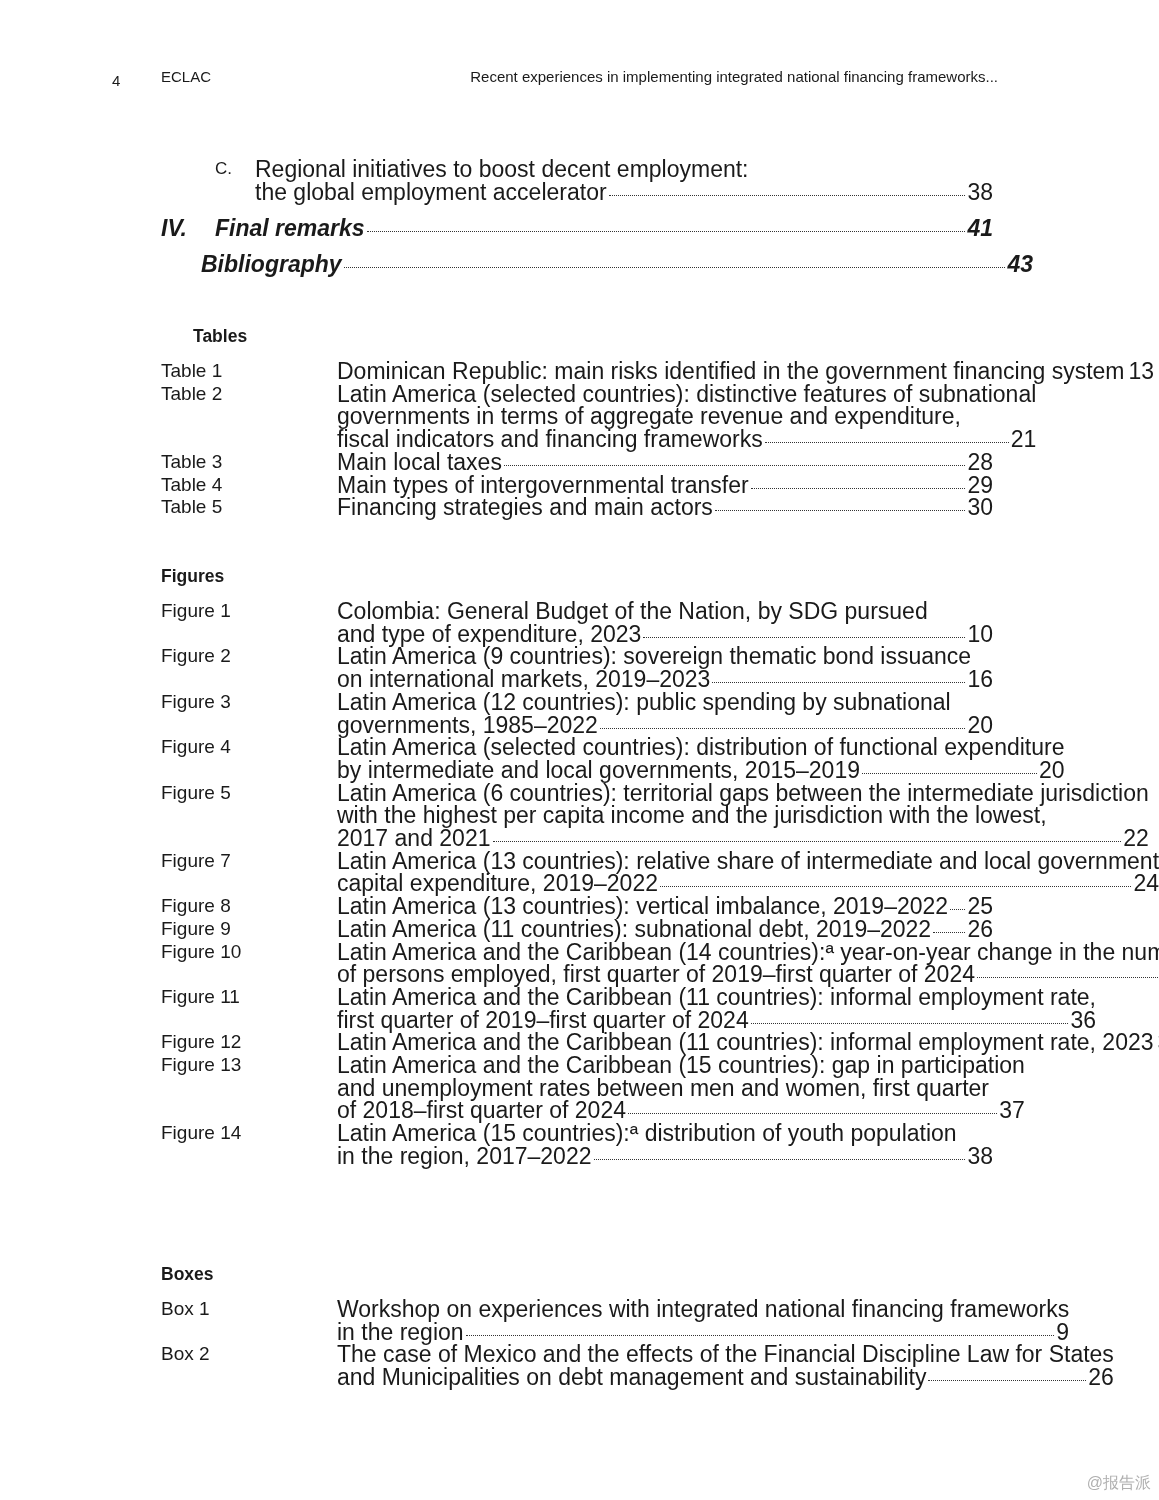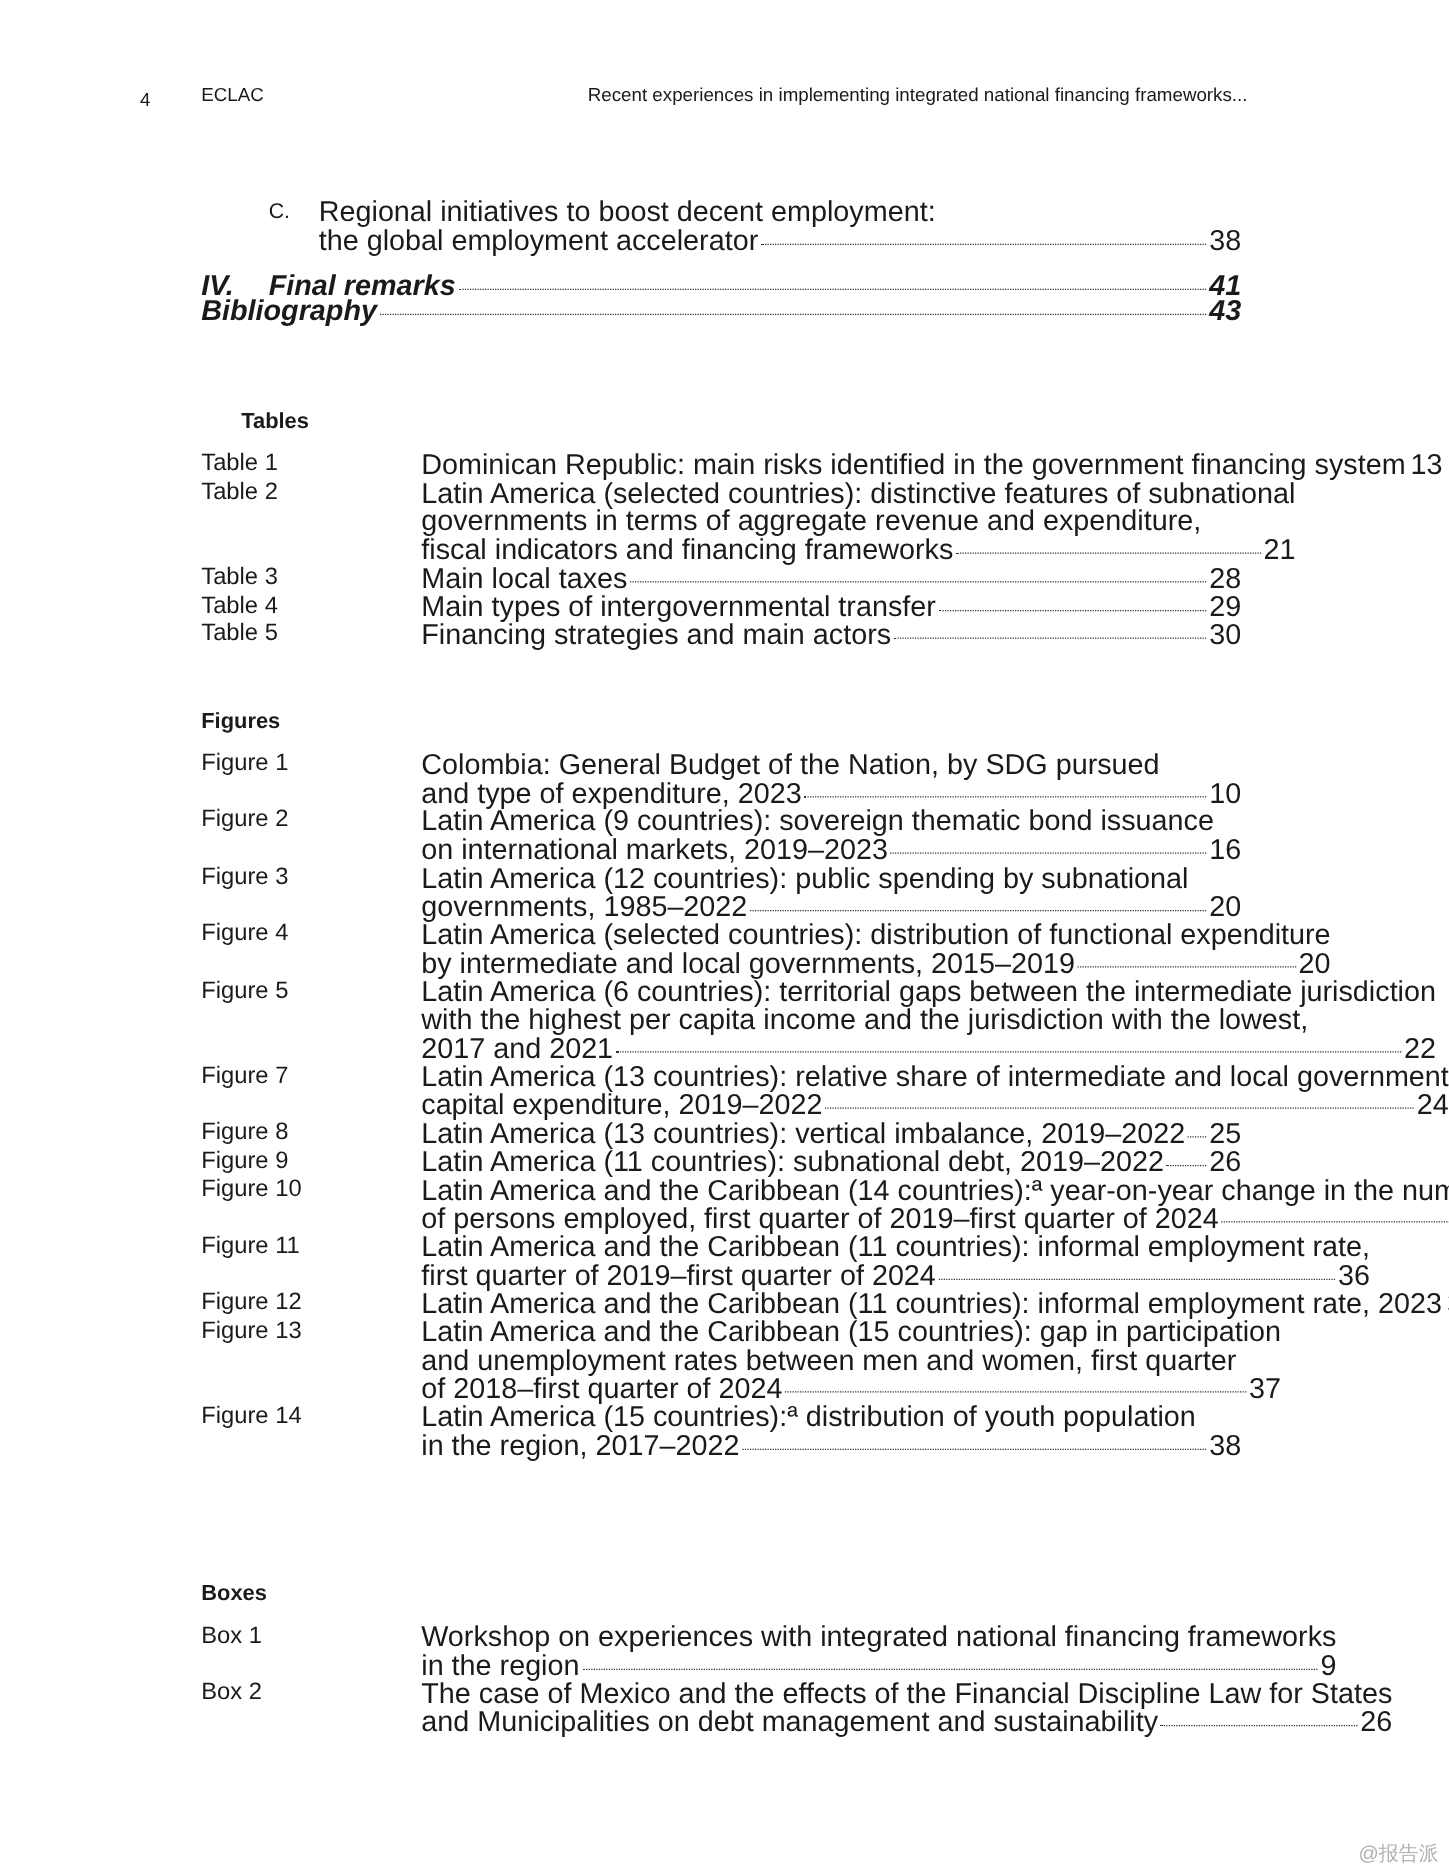--- a/index.html
+++ b/index.html
@@ -56,21 +56,21 @@
 
 <div class="toc" style="top:217px;">
   <div class="line bold">
     <span class="txt" style="width:54px;">IV.</span>
     <span class="txt">Final remarks</span>
     <span class="dots"></span>
     <span class="pg">41</span>
   </div>
 </div>
 
-<div class="toc" style="top:237px;">
+<div class="toc" style="top:253px;margin-left:40px;">
   <div class="line bold">
     <span class="txt">Bibliography</span>
     <span class="dots"></span>
     <span class="pg">43</span>
   </div>
 </div>
 
 <div class="section-h" style="top:326px;margin-left:32px;">Tables</div>
 <div class="toc" style="top:360px;">
     <div class="entry">

